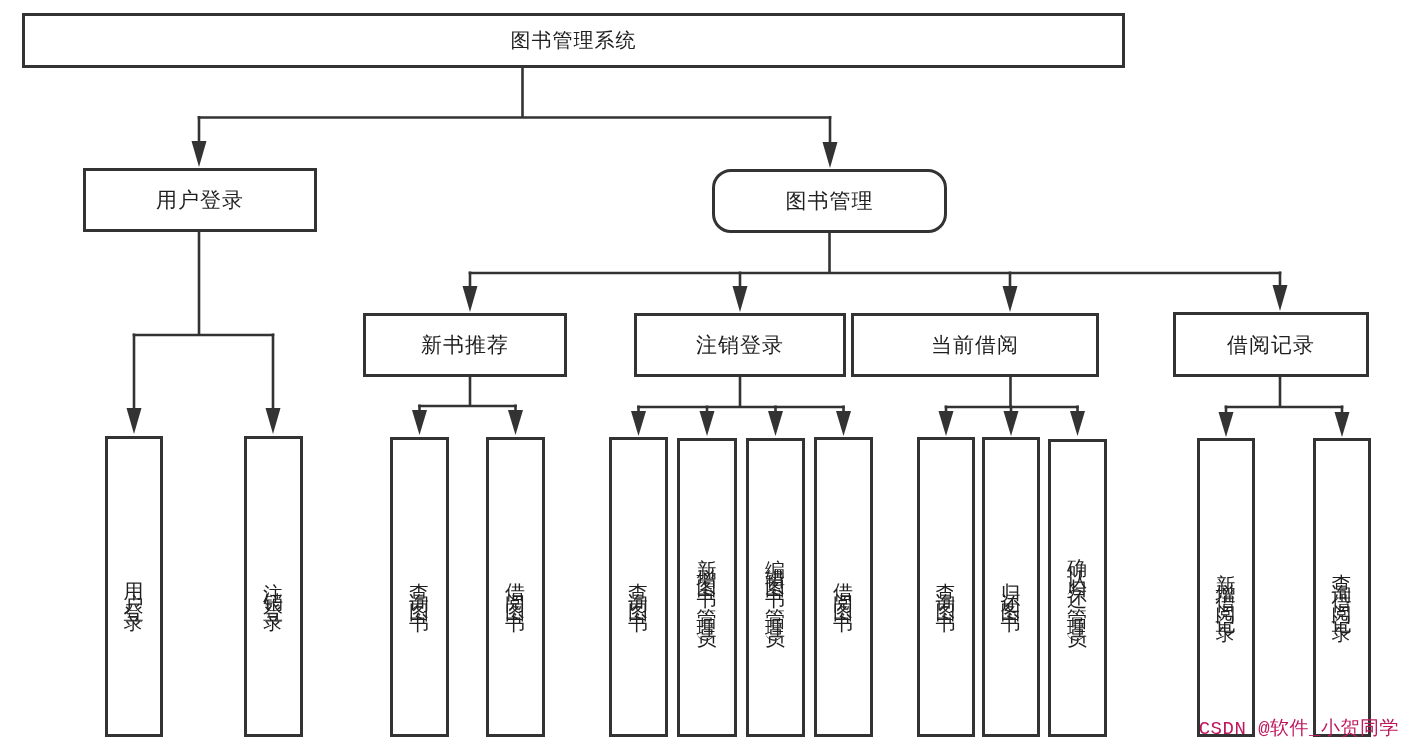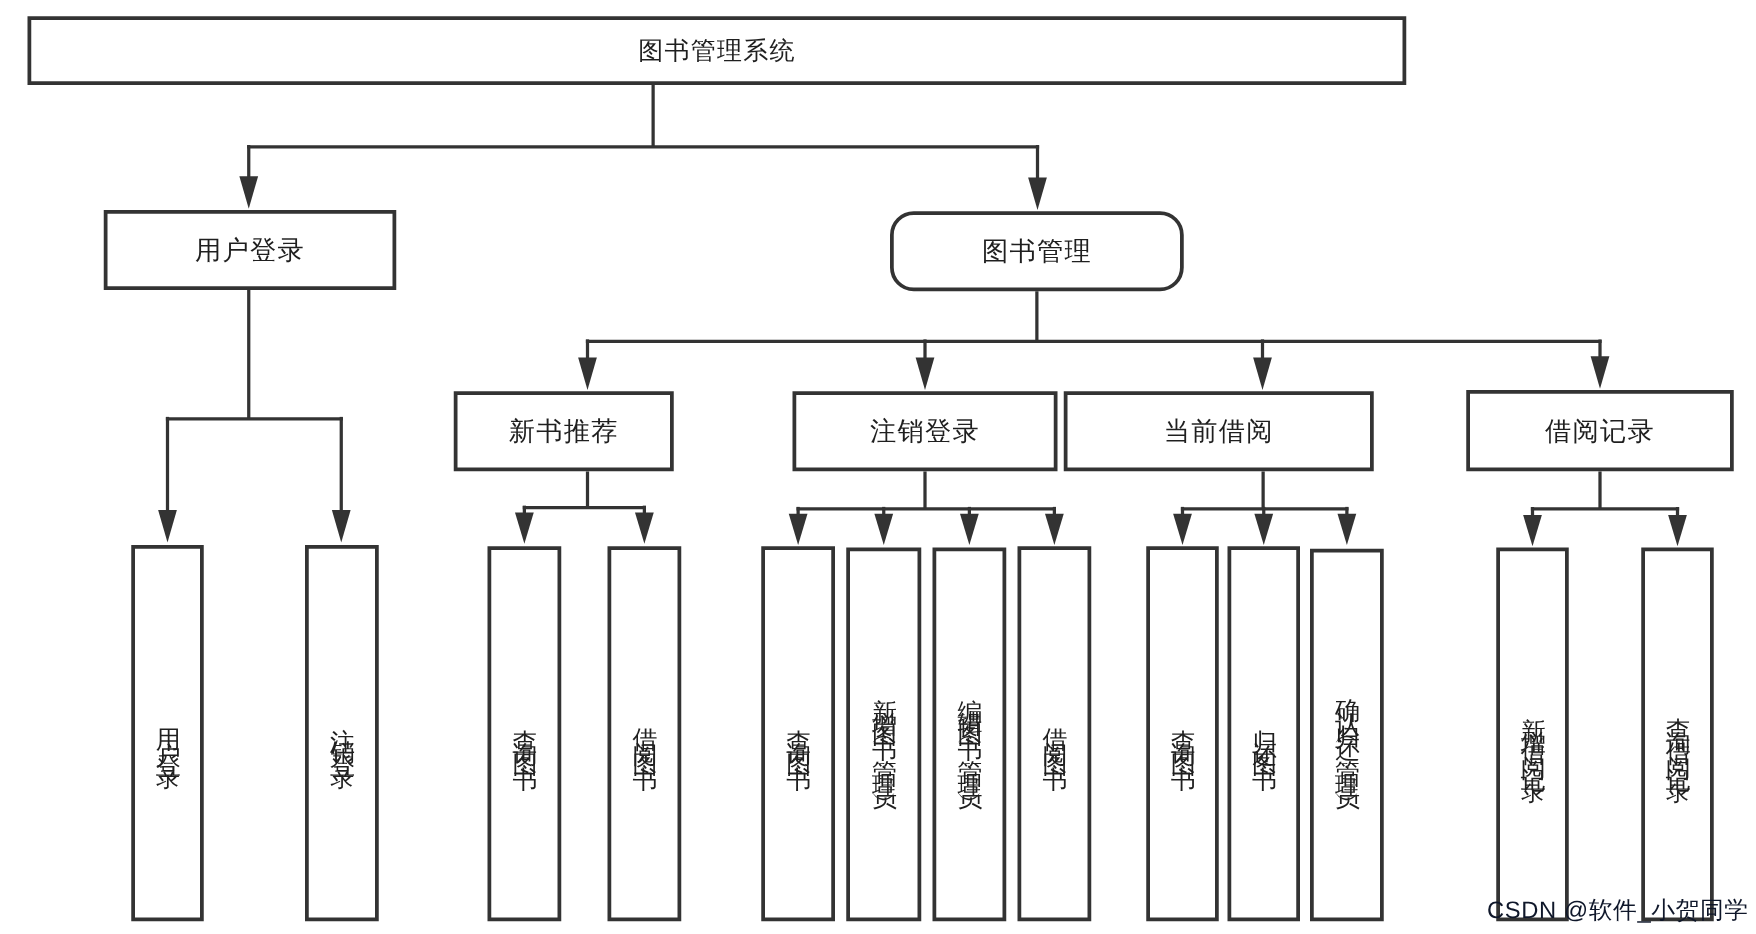--- a/index.html
+++ b/index.html
@@ -51,24 +51,25 @@
     letter-spacing: 10px;
     line-height: 1;
     color: #1f1f1f;
     z-index: 2;
   }
   .watermark {
     position: absolute;
     right: 6px;
     top: 715px;
     font-size: 19px;
-    color: #0f172a;
+    color: #be185d;
     letter-spacing: 0.5px;
     z-index: 3;
     white-space: nowrap;
+    font-family: Liberation Mono, monospace;
   }
 </style>
 </head>
 <body>
 
 <div class="canvas">
 
   <svg class="connectors" width="1405" height="747" viewBox="0 0 1405 747">
     <g stroke="#333333" stroke-width="2.6" fill="none">
 
@@ -140,24 +141,24 @@
       <polygon points="1218.5,412 1233.5,412 1226,437"></polygon>
       <polygon points="1334.5,412 1349.5,412 1342,437"></polygon>
     </g>
   </svg>
 
   <div class="hbox root-box" style="left:22px; top:13px; width:1103px; height:55px;">图书管理系统</div>
 
   <div class="hbox" style="left:83px; top:168px; width:234px; height:64px;">用户登录</div>
   <div class="hbox" style="left:712px; top:169px; width:235px; height:64px;border-radius:19px;">图书管理</div>
 
-  <div class="hbox" style="left:363px; top:313px; width:176px; height:64px;">新书推荐</div>
+  <div class="hbox" style="left:363px; top:313px; width:204px; height:64px;">新书推荐</div>
   <div class="hbox" style="left:634px; top:313px; width:212px; height:64px;">注销登录</div>
   <div class="hbox" style="left:851px; top:313px; width:248px; height:64px;">当前借阅</div>
-  <div class="hbox" style="left:1173px; top:312px; width:214px; height:65px;">借阅记录</div>
+  <div class="hbox" style="left:1173px; top:312px; width:196px; height:65px;">借阅记录</div>
 
   <div class="vbox" style="left:105px; top:436px; width:58px; height:301px;">用户登录</div>
   <div class="vbox" style="left:244px; top:436px; width:59px; height:301px;">注销登录</div>
 
   <div class="vbox" style="left:390px; top:437px; width:59px; height:300px;">查询图书</div>
   <div class="vbox" style="left:486px; top:437px; width:59px; height:300px;">借阅图书</div>
 
   <div class="vbox" style="left:609px; top:437px; width:59px; height:300px;">查询图书</div>
   <div class="vbox" style="left:677px; top:438px; width:60px; height:299px;">新增图书（管理员）</div>
   <div class="vbox" style="left:746px; top:438px; width:59px; height:299px;">编辑图书（管理员）</div>

